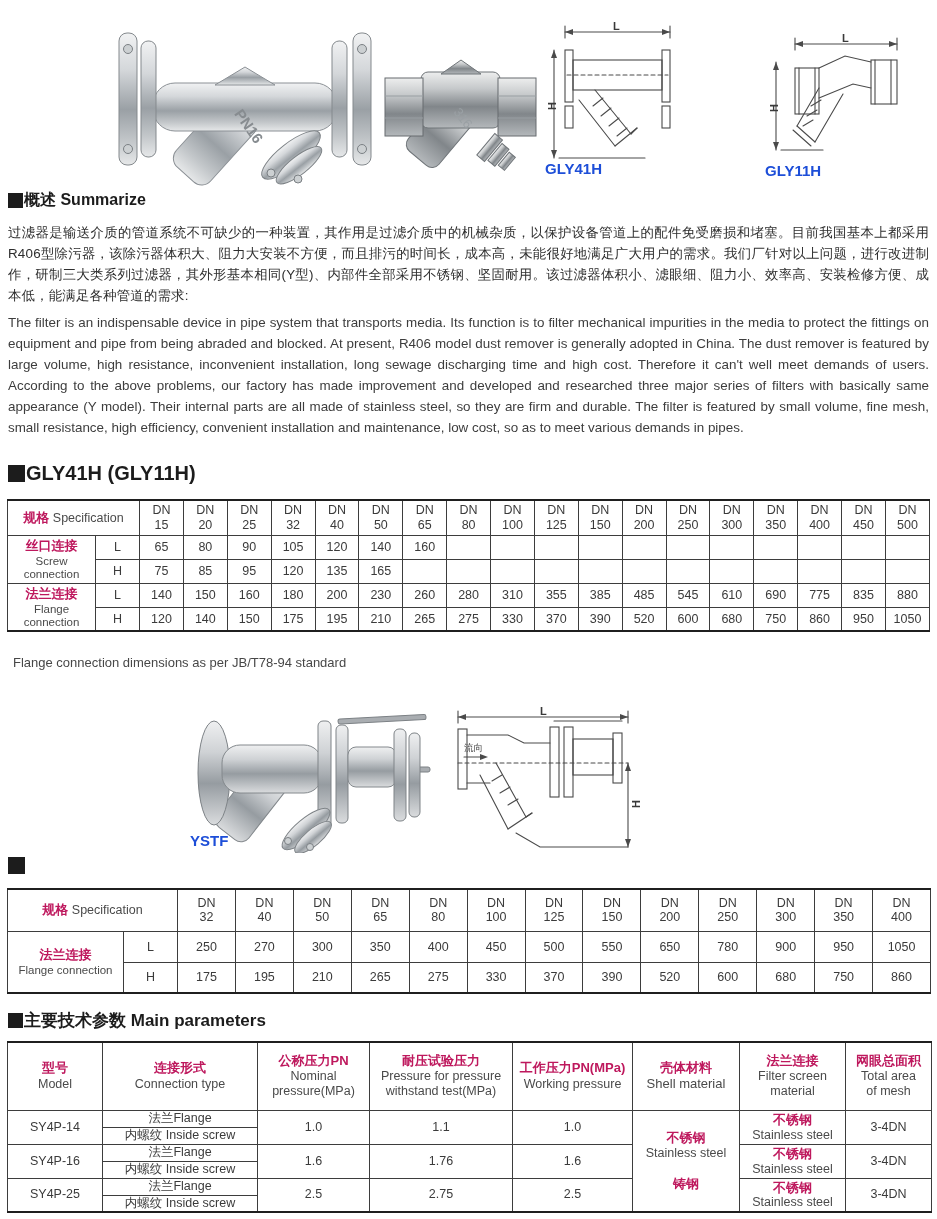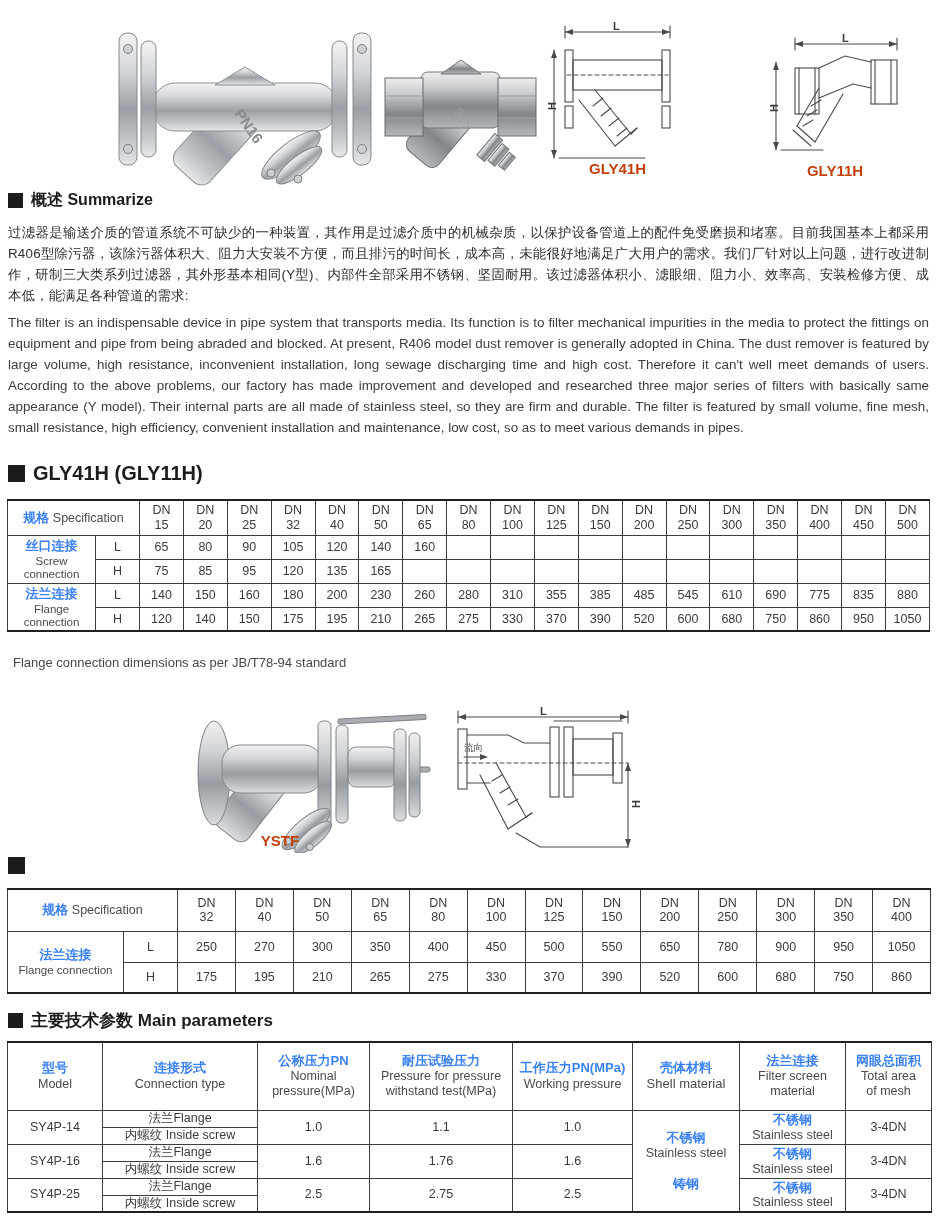--- a/index.html
+++ b/index.html
@@ -2,34 +2,34 @@
 <html><head>
 <meta charset="utf-8">
 <style>
   * { margin:0; padding:0; box-sizing:border-box; }
   html,body { background:#fff; }
   #page {
     position:relative; width:937px; height:1219px; background:#fff;
     font-family:"Liberation Sans","DejaVu Sans",sans-serif; color:#333; overflow:hidden;
   }
   .abs { position:absolute; }
-  .heading { display:flex; align-items:center; gap:8px; font-weight:bold; color:#1c1c1c; }
+  .heading { display:flex; align-items:center; gap:1px; font-weight:bold; color:#1c1c1c; }
   .sq { display:inline-block; background:#1c1c1c; }
   .sq15 { width:15px; height:15px; }
   .sq17 { width:17px; height:17px; }
   .para { font-size:13.4px; line-height:1.56; color:#3d3d3d; text-align:justify; }
   .para.zh { color:#2e2e2e; letter-spacing:.2px; }
-  .figlabel { text-align:center; font-weight:bold; font-size:15px; color:#c2410c; }
+  .figlabel { font-weight:bold; font-size:15px; color:#1d4ed8; }
   .note-zh { font-size:13.5px; font-weight:bold; color:#2b2b2b; }
   .note-en { font-size:13px; color:#474747; padding-left:5px; margin-top:10px; }
 
   table.t { border-collapse:collapse; table-layout:fixed; text-align:center; color:#3b3b3b;
             border-top:2px solid #1f1f1f; border-bottom:2px solid #1f1f1f; width:100%; }
   table.t td { border:1px solid #3d3d3d; padding:0 1px; font-size:12.5px; overflow:hidden; }
-  .zhb { font-weight:bold; font-size:13px; color:#3b82f6; }
+  .zhb { font-weight:bold; font-size:13px; color:#be185d; }
   .en  { font-size:11.5px; color:#4a4a4a; line-height:1.15; }
   .dnh div { line-height:1.15; font-size:12.5px; }
   .t1 td { height:24px; }
   .t1 tr.hdr td { height:35px; }
   .t2 td { height:31px; font-size:13px; }
   .t2 tr.hdr td { height:42px; }
   .t3 td { height:17px; font-size:12.5px; line-height:1.2; }
   .t3 tr.hdr td { height:68px; }
   .t3 .hl div { line-height:1.25; }
   .shellcell .blk2 { margin-top:16px; }

